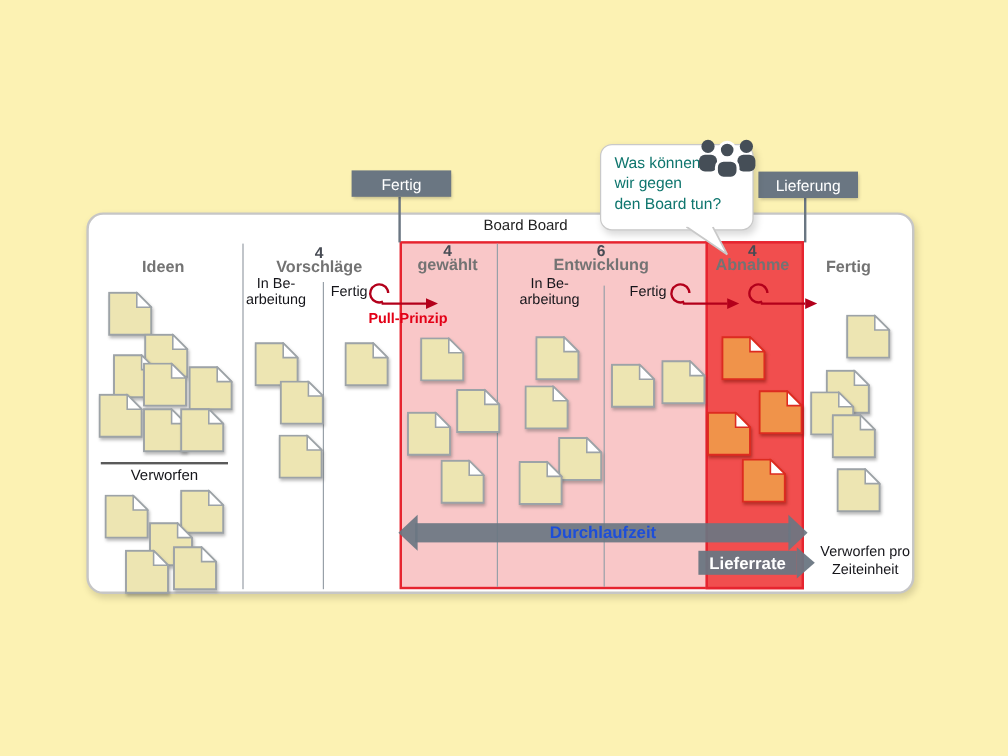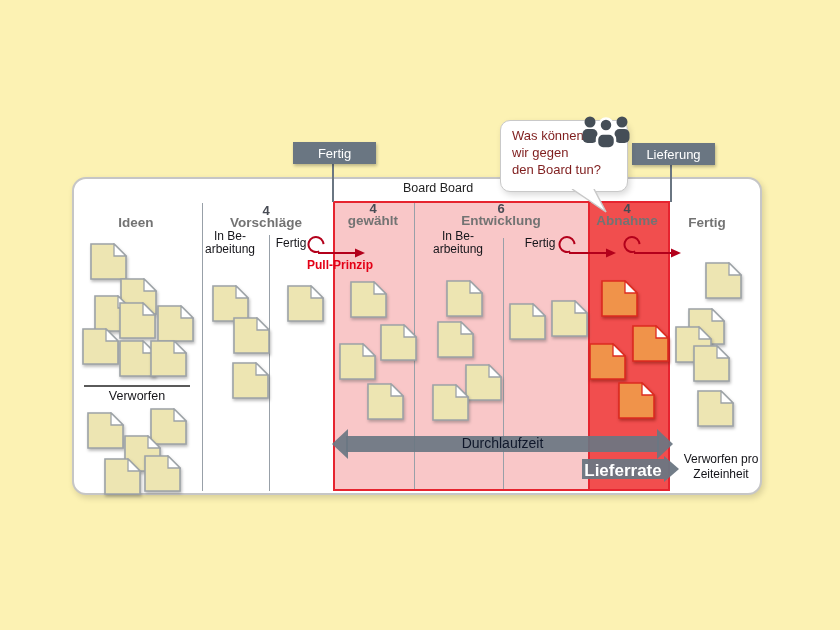--- a/index.html
+++ b/index.html
@@ -64,36 +64,36 @@
   
   #dlz{left:332px;top:429px;width:341px;height:30px;z-index:5;}
   #dlz .shaft{position:absolute;left:14px;top:7px;width:313px;height:16px;background:rgba(106,118,130,0.92);}
   #dlz .head-l{position:absolute;left:0;top:0;width:0;height:0;
                border-top:15px solid transparent;border-bottom:15px solid transparent;
                border-right:16px solid rgba(106,118,130,0.92);}
   #dlz .head-r{position:absolute;right:0;top:0;width:0;height:0;
                border-top:15px solid transparent;border-bottom:15px solid transparent;
                border-left:16px solid rgba(106,118,130,0.92);}
   #dlz .lbl{position:absolute;left:0;top:6px;width:100%;text-align:center;
-            font-size:14px;font-weight:normal;color:#0f172a;}
+            font-size:14px;font-weight:bold;color:#1d4ed8;}
 
   
   #lieferrate{left:582px;top:456px;width:102px;height:26px;z-index:6;}
   #lieferrate .bar{position:absolute;left:0;top:3px;width:82px;height:20px;background:rgba(106,118,130,0.95);}
   #lieferrate .head{position:absolute;left:82px;top:0;width:0;height:0;
                     border-top:13px solid transparent;border-bottom:13px solid transparent;
                     border-left:15px solid rgba(106,118,130,0.95);}
   #lieferrate .lbl{position:absolute;left:0;top:5px;width:82px;text-align:center;
-                   font-size:17px;font-weight:bold;color:#FFFFFF;}
+                   font-size:14px;font-weight:bold;color:#FFFFFF;}
   #elemente{left:678px;top:452px;width:86px;text-align:center;font-size:12px;color:#15151A;line-height:15px;z-index:6;}
 
   
   #bubble{left:500px;top:120px;width:128px;height:72px;background:#FFFFFF;border:1.5px solid #C9C9C9;
           border-radius:10px;box-sizing:border-box;box-shadow:2px 3px 6px rgba(0,0,0,0.15);z-index:10;}
-  #bubble-text{position:absolute;left:11px;top:6px;font-size:13px;color:#7f1d1d;line-height:17px;}
+  #bubble-text{position:absolute;left:11px;top:6px;font-size:13px;color:#0f766e;line-height:17px;}
   #bubble-tail{left:560px;top:189px;z-index:11;}
   #people-icon{left:580px;top:114px;z-index:12;}
 </style>
 </head>
 <body>
 
 <div id="stage">
 
   <div id="card" class="abs"></div>
   <div id="kanban-title" class="abs">Board Board</div>

